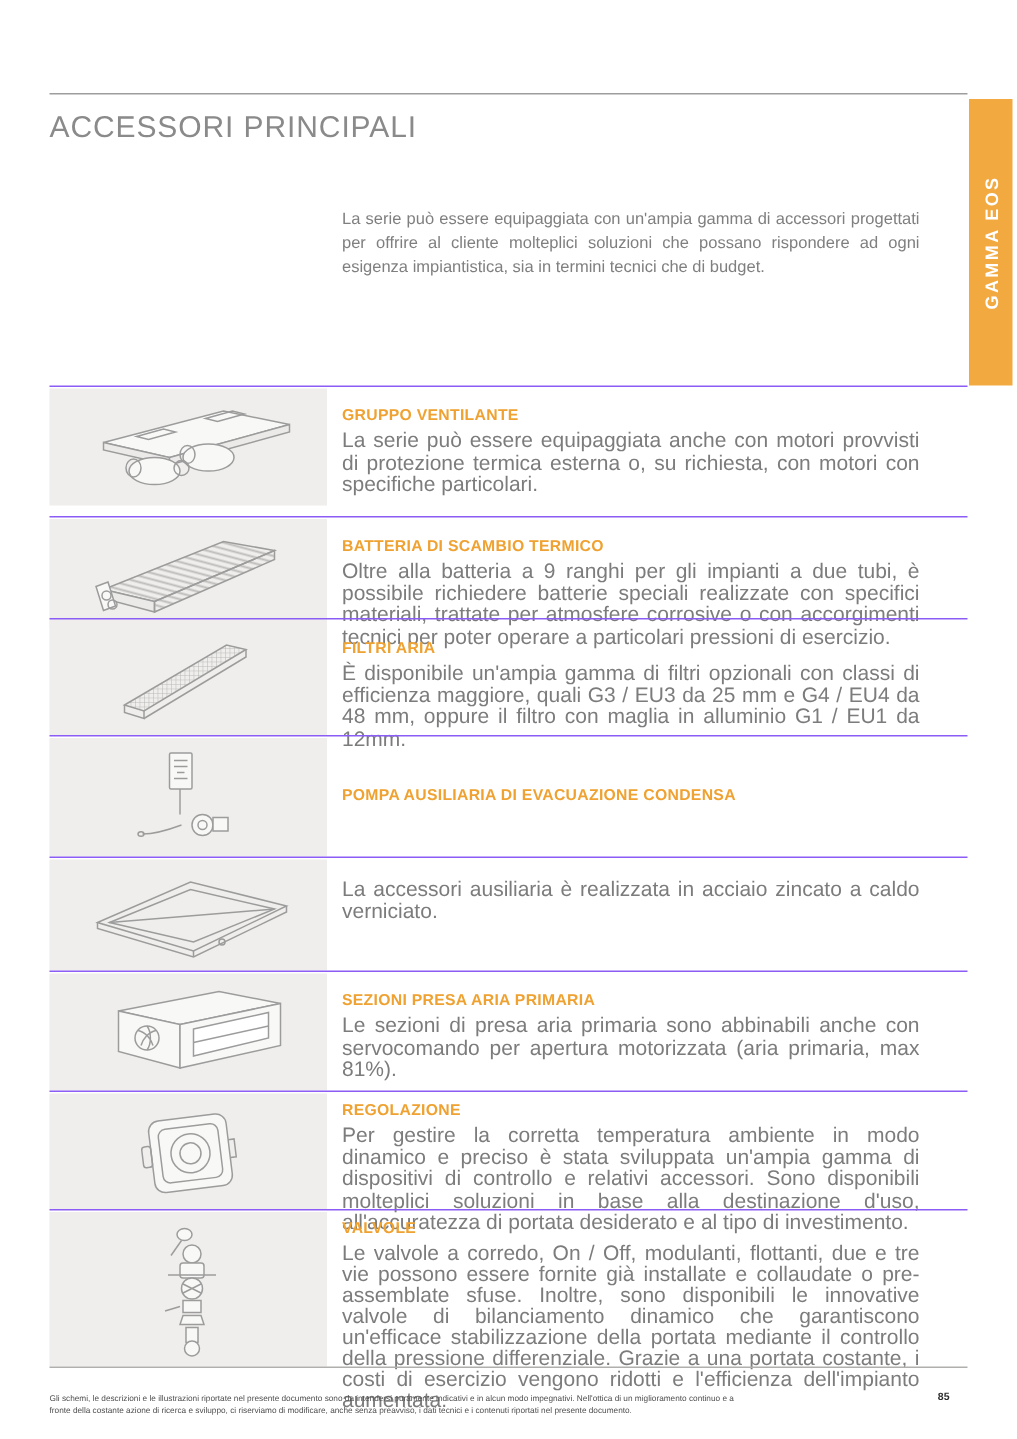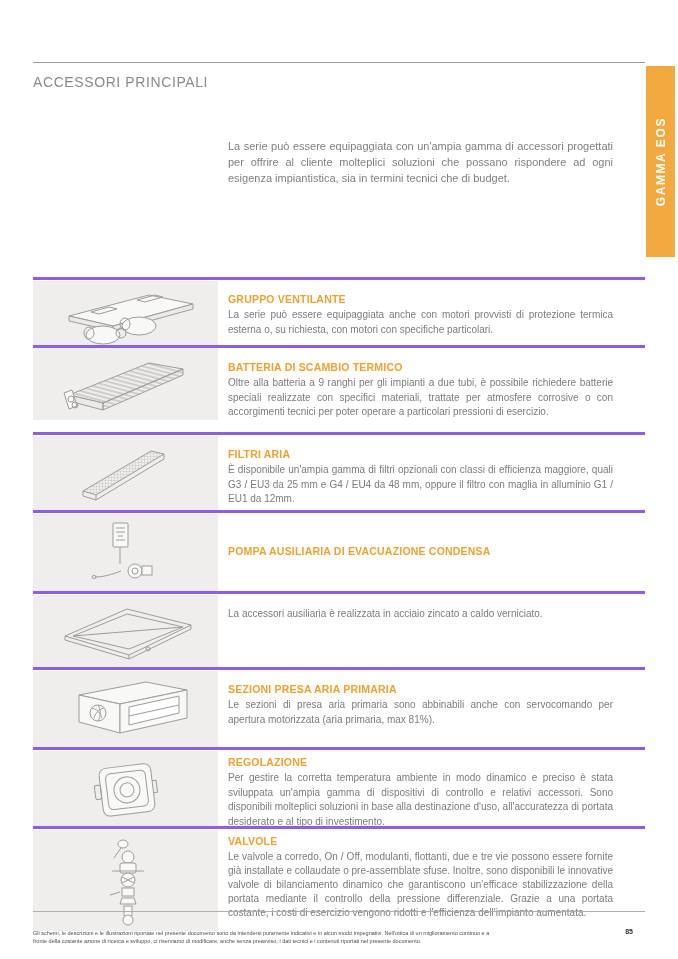--- a/index.html
+++ b/index.html
@@ -1,44 +1,44 @@
 <!DOCTYPE html>
 <html><head>
 <meta charset="utf-8">
 <style>
   html,body{margin:0;padding:0;background:#ffffff;}
   body{width:678px;height:959px;font-family:"Liberation Sans",sans-serif;}
   .page{position:relative;width:678px;height:959px;background:#ffffff;overflow:hidden;}
 
   .top-rule{position:absolute;left:33px;top:62px;width:612px;height:1px;background:#9e9e9e;}
-  .page-title{position:absolute;left:33px;top:74px;margin:0;font-size:14px;font-weight:400;
+  .page-title{position:absolute;left:33px;top:74px;margin:0;font-size:20px;font-weight:400;
     color:#8a8a8a;letter-spacing:.6px;}
 
   .side-tab{position:absolute;top:66px;right:3px;width:29px;height:191px;background:#f2a93f;
     display:flex;align-items:center;justify-content:center;}
   .side-tab span{writing-mode:vertical-rl;transform:rotate(180deg);color:#ffffff;font-size:12px;
     font-weight:700;letter-spacing:1.6px;white-space:nowrap;}
 
   .intro{position:absolute;left:228px;top:138px;width:385px;}
   .intro p{margin:0;font-size:11px;line-height:16px;color:#7f7f7f;text-align:justify;}
 
   .rows{position:absolute;left:33px;top:257px;width:612px;height:655px;}
-  .row{position:absolute;left:0;width:612px;box-sizing:border-box;border-top:3px solid #8b5cf6;margin-top:20px;}
-  .r1{top:0;height:80px;}   .r2{top:68px;height:75px;padding-left:16px;}  .r3{top:155px;height:78px;}
+  .row{position:absolute;left:0;width:612px;box-sizing:border-box;border-top:1px solid #8b5cf6;}
+  .r1{top:0;height:80px;}   .r2{top:87px;height:75px;padding-left:16px;}  .r3{top:155px;height:78px;}
   .r4{top:233px;height:81px;text-align:center;}.r5{top:314px;height:76px;} .r6{top:390px;height:80px;}
   .r7{top:470px;height:79px;}.r8{top:549px;height:105px;}
   .rows-end{position:absolute;left:0;top:654px;width:612px;height:1px;background:#b0afad;}
 
   .thumb{position:absolute;left:0;top:1px;bottom:0;width:185px;background:#efeeec;
     display:flex;align-items:center;justify-content:center;}
   .txt{position:absolute;left:195px;width:385px;top:0;padding-top:13px;}
   .r7 .txt,.r8 .txt{padding-top:6px;}
   .r4 .txt{padding-top:0;top:1px;bottom:0;display:flex;align-items:center;}
   .txt h2{margin:0 0 3px 0;font-size:10.5px;font-weight:700;color:#efa231;letter-spacing:.2px;}
-  .txt p{margin:0;font-size:10px;line-height:14.5px;color:#7c7c7c;text-align:justify;}
+  .txt p{margin:0;font-size:14px;line-height:14.5px;color:#7c7c7c;text-align:justify;}
   .r8 .txt p{line-height:14px;}
 
   .ill{stroke:#9c9c9c;fill:none;stroke-width:1;}
   .ill .fill{fill:#f8f8f7;}
   .ill .shade{fill:#ebeae8;}
 
   .footer-text{position:absolute;left:33px;top:929px;width:470px;font-size:5.5px;line-height:8px;
     color:#4e4e4e;}
   .page-num{position:absolute;left:600px;top:928px;width:33px;text-align:right;font-size:7px;
     font-weight:700;color:#2e2e2e;}

